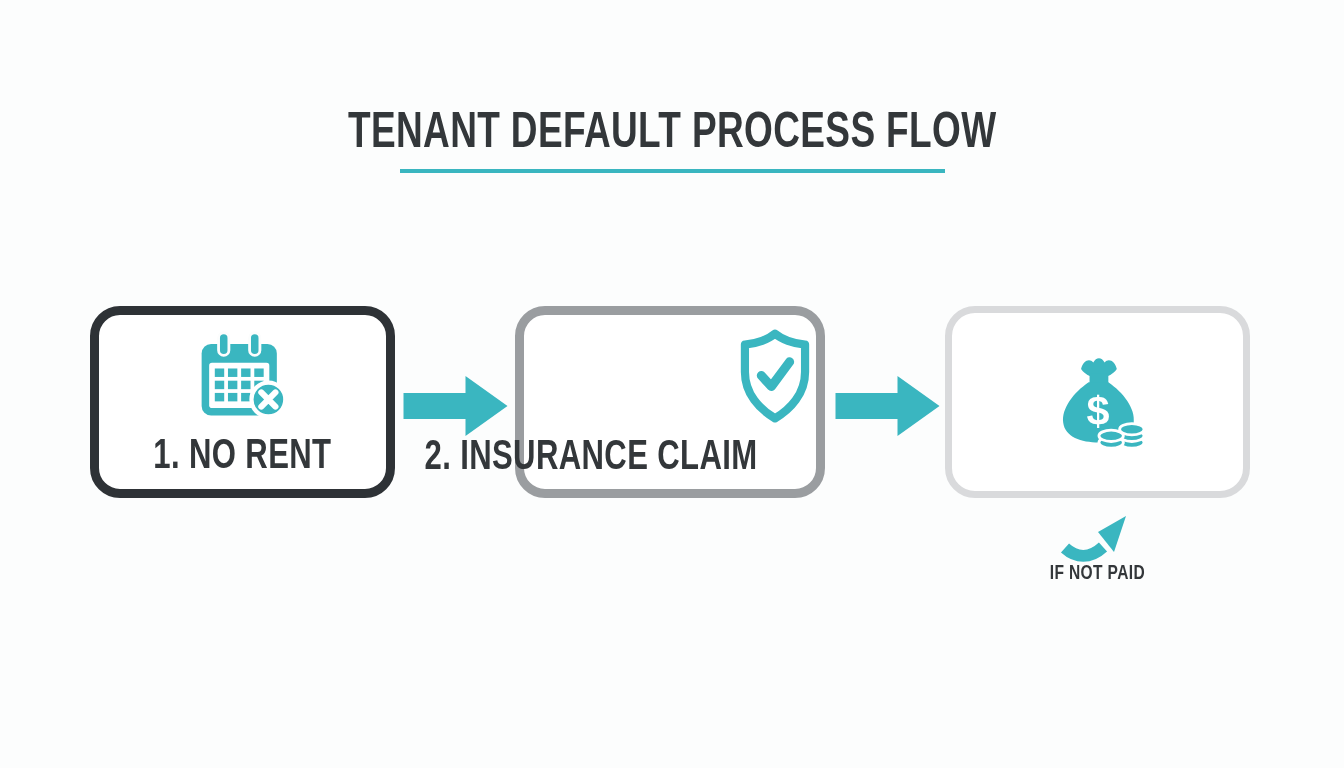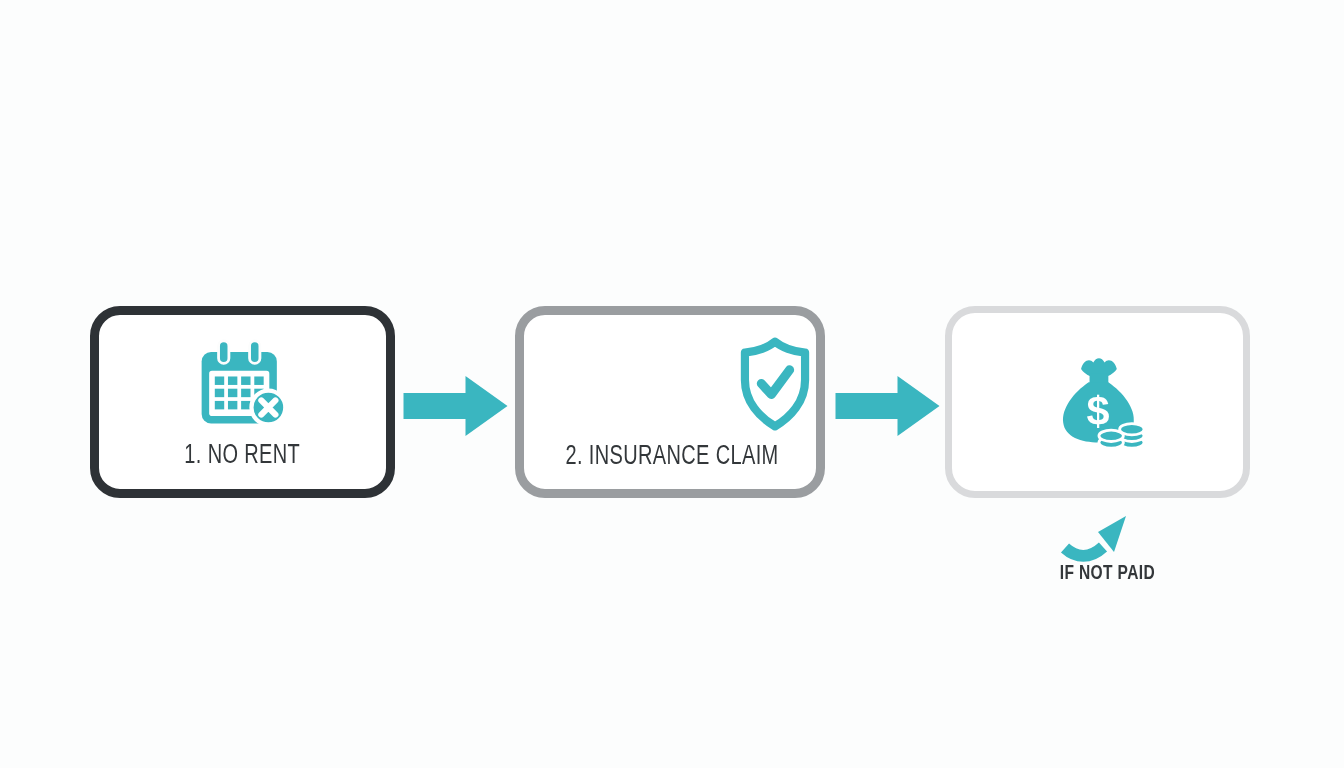--- a/index.html
+++ b/index.html
@@ -49,41 +49,45 @@
     border-radius:30px;
     box-sizing:border-box;
     display:flex;flex-direction:column;align-items:center;justify-content:center;
     gap:10px;
   }
   .box1{left:90px;border:9px solid var(--dark);}
   .box2{left:515px;width:310px;border:9px solid var(--box2-border);align-items:flex-end;}
   .box3{left:945px;border:7px solid var(--box3-border);}
 
   .step-label{
-    font-size:27px;font-weight:normal;color:var(--text);
+    font-size:42px;font-weight:bold;color:var(--text);
     line-height:1;
   }
 
   .arrow{position:absolute;top:376px;}
   .arrow1{left:403px;}
   .arrow2{left:835px;}
 
   .curve-arrow{position:absolute;left:1060px;top:502px;}
 
   .loop-label{
     position:absolute;left:1022px;top:560px;width:150px;
-    text-align:right;
+    text-align:center;
     font-size:21px;font-weight:bold;color:var(--text);
   }
 </style>
 </head>
 <body>
 
 <div class="canvas">
 
+  <div class="title-wrap">
+    <h1 class="title"><span class="cond">TENANT DEFAULT PROCESS FLOW</span></h1>
+    <div class="title-underline"></div>
+  </div>
 
   <div class="box box1">
     <svg width="94" height="94" viewBox="0 0 100 100" aria-hidden="true">
       <rect x="6" y="16" width="80" height="76" rx="10" fill="var(--accent)"></rect>
       <rect x="14" y="36" width="64" height="48" rx="3" fill="#ffffff"></rect>
       <g fill="var(--accent)">
         <rect x="20" y="42" width="10" height="9"></rect>
           <rect x="34" y="42" width="10" height="9"></rect>
           <rect x="48" y="42" width="10" height="9"></rect>
           <rect x="62" y="42" width="10" height="9"></rect>

